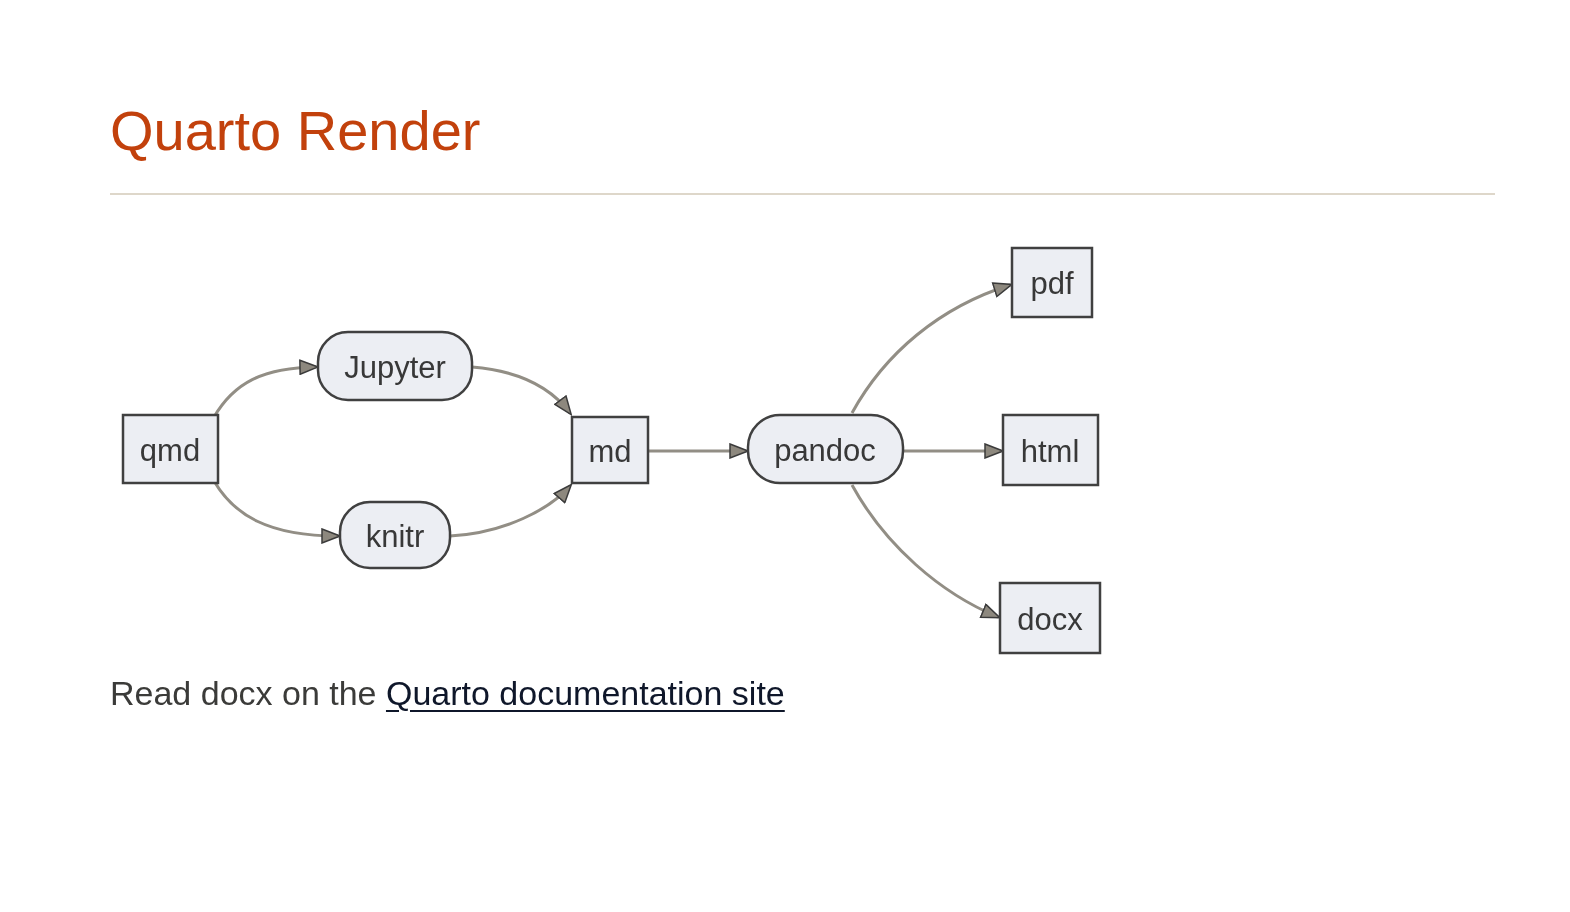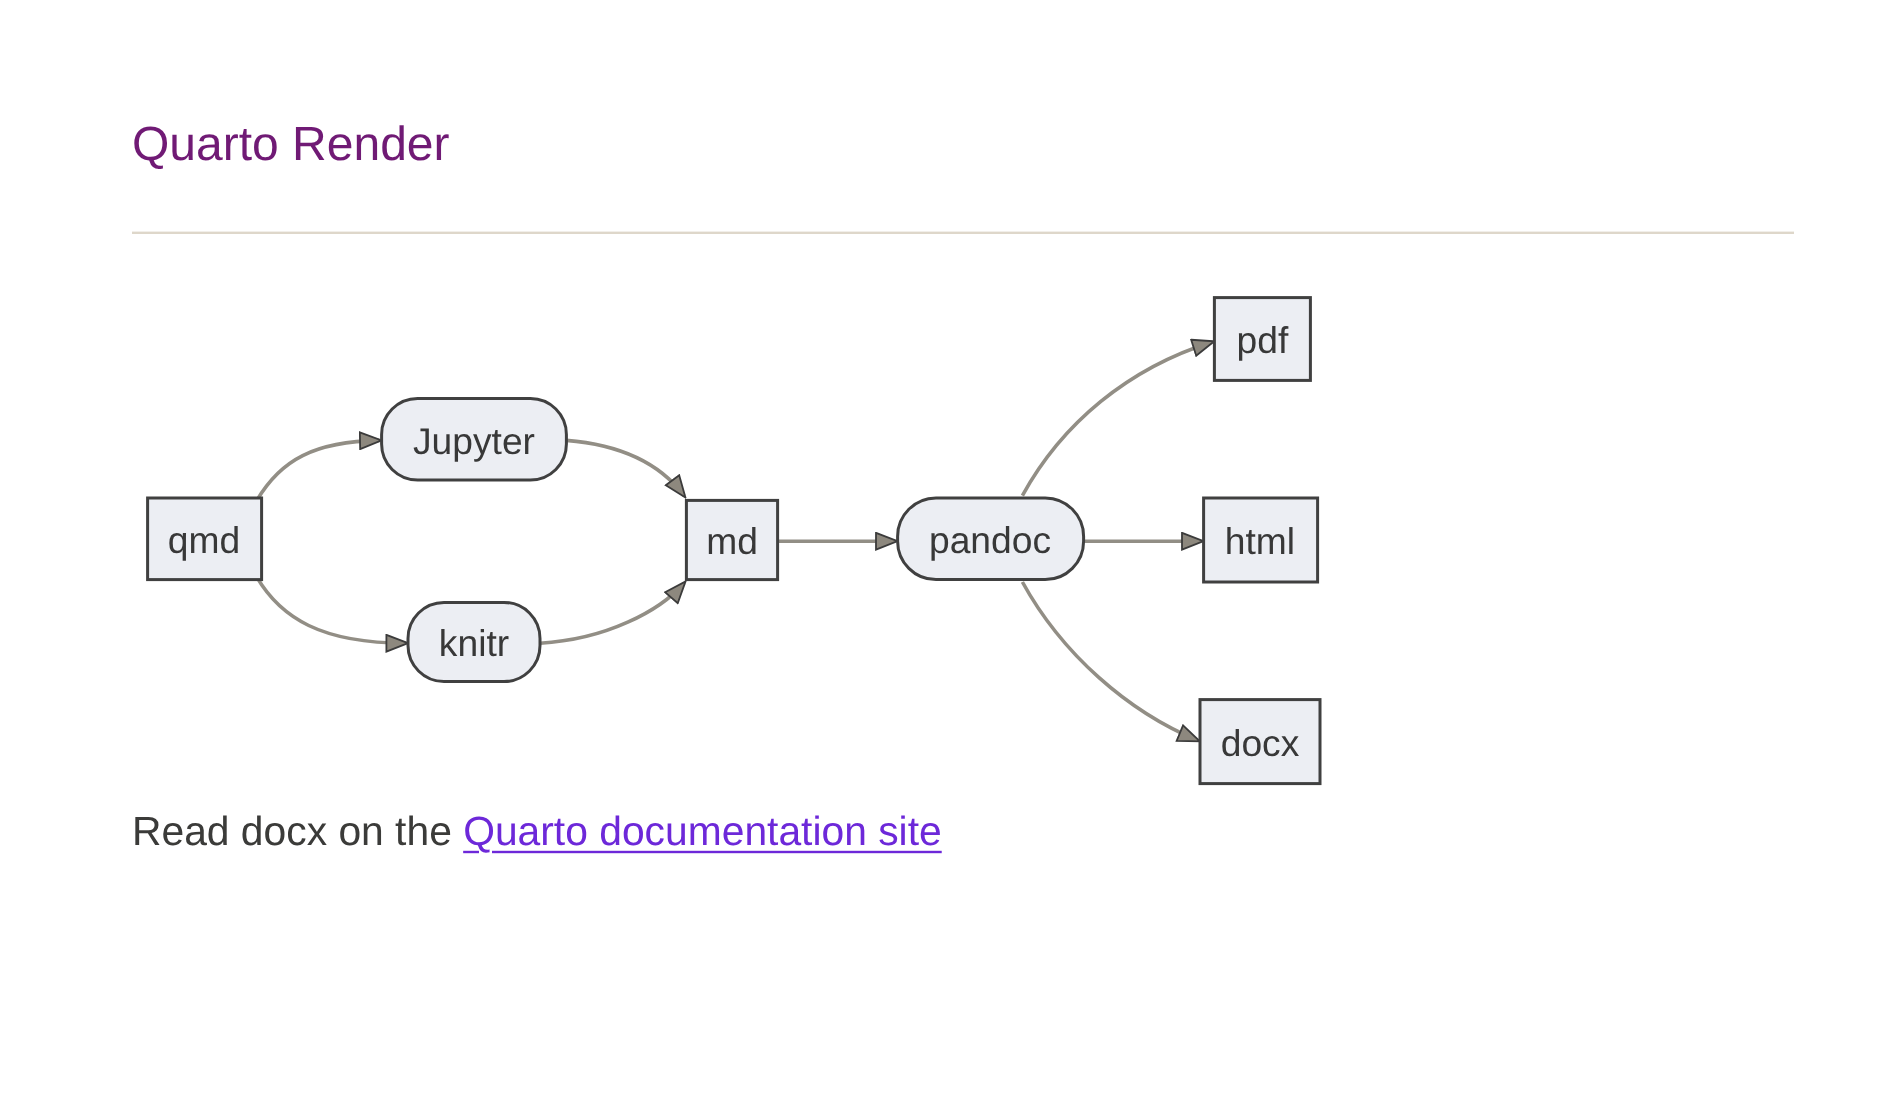--- a/index.html
+++ b/index.html
@@ -7,23 +7,23 @@
     width: 1570px; height: 912px;
     background: #ffffff;
     font-family: "Liberation Sans", sans-serif;
     overflow: hidden;
   }
   .page { position: relative; width: 1570px; height: 912px; background: #ffffff; }
 
   .page-title {
     position: absolute;
     left: 110px; top: 98px;
-    font-size: 40px;
+    font-size: 56px;
     font-weight: 400;
-    color: #701a75;
+    color: #c2410c;
     letter-spacing: 0;
   }
   .title-rule {
     position: absolute;
     left: 110px; top: 193px;
     width: 1385px; height: 0;
     border: none;
     border-top: 2px solid #ded7ca;
   }
   .diagram-wrap {
@@ -50,21 +50,21 @@
     stroke-width: 3;
   }
 
   .footer-text {
     position: absolute;
     left: 110px; top: 674px;
     font-size: 34px;
     color: #3b3b39;
   }
   .footer-text a {
-    color: #6d28d9;
+    color: #0f172a;
     text-decoration: underline;
     text-decoration-thickness: 2px;
     text-underline-offset: 5px;
     cursor: pointer;
   }
 </style>
 </head>
 <body>
 
 <div class="page">

